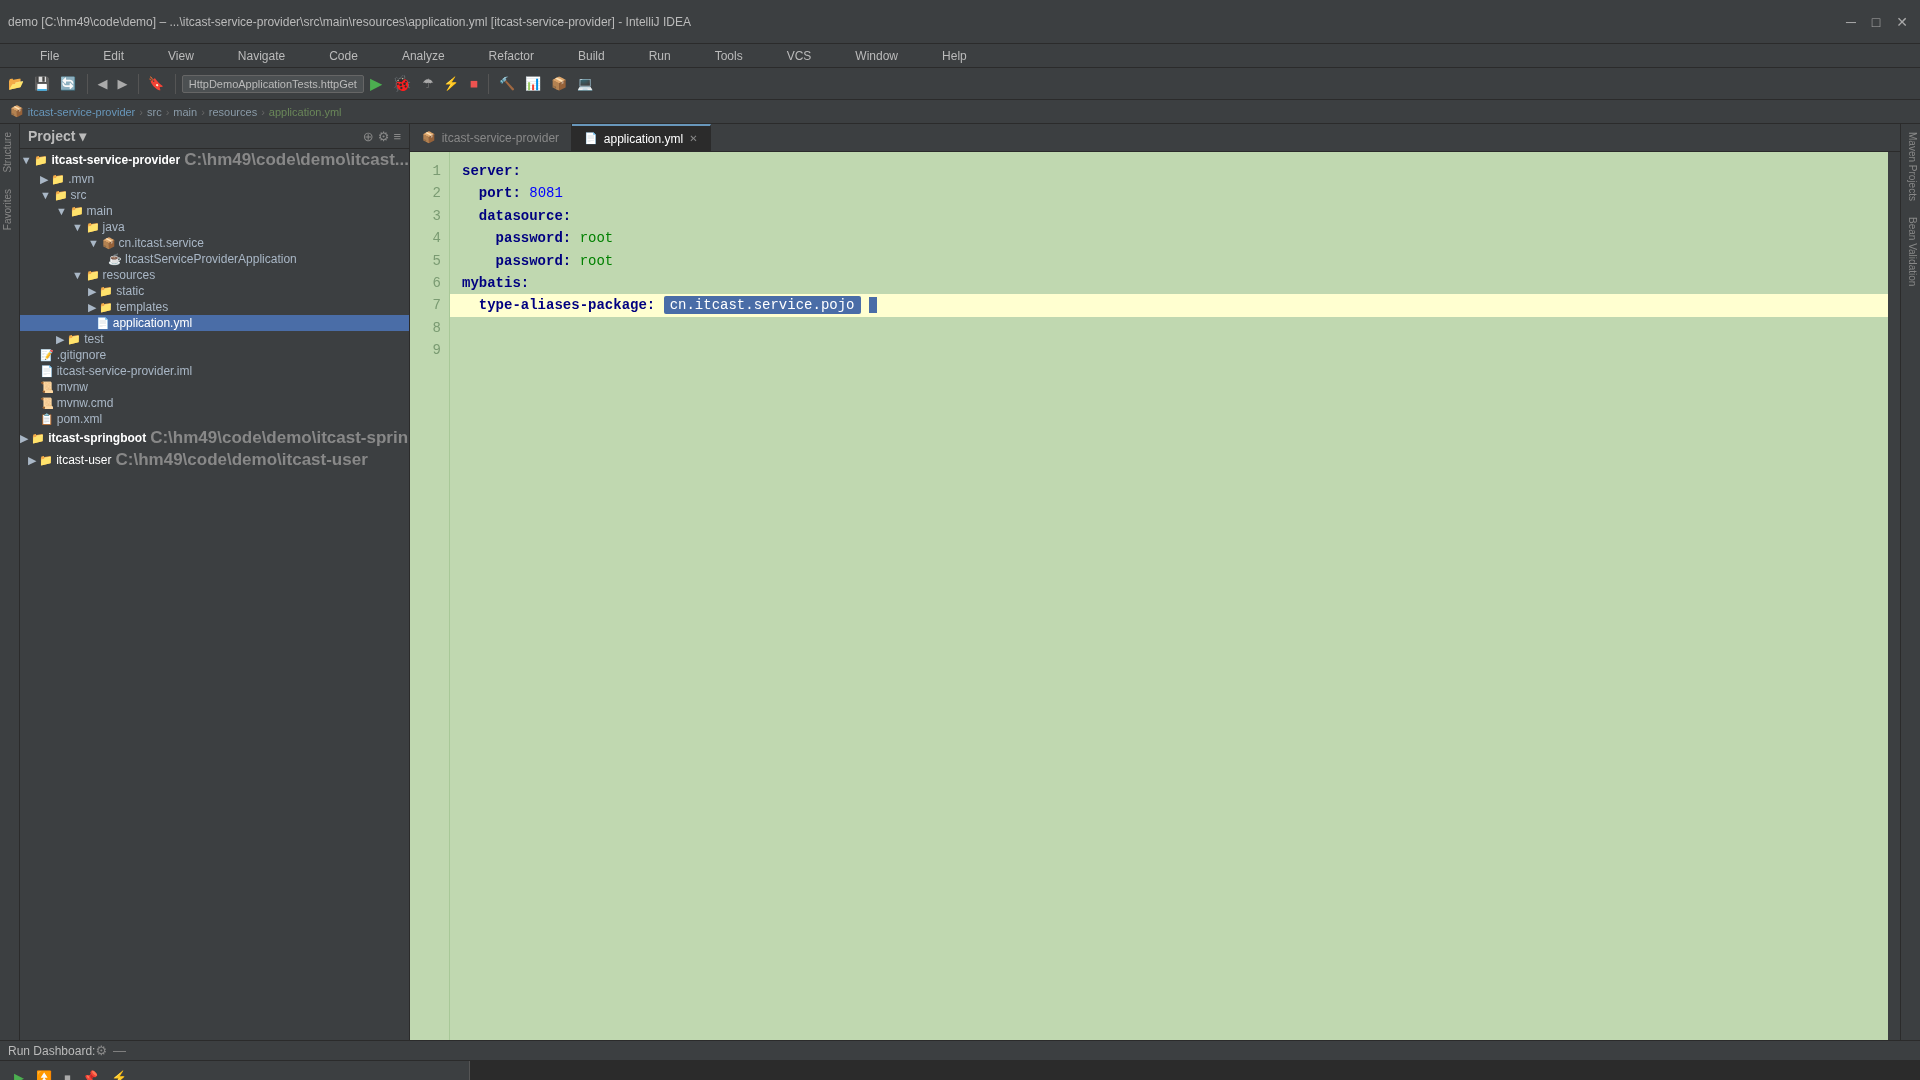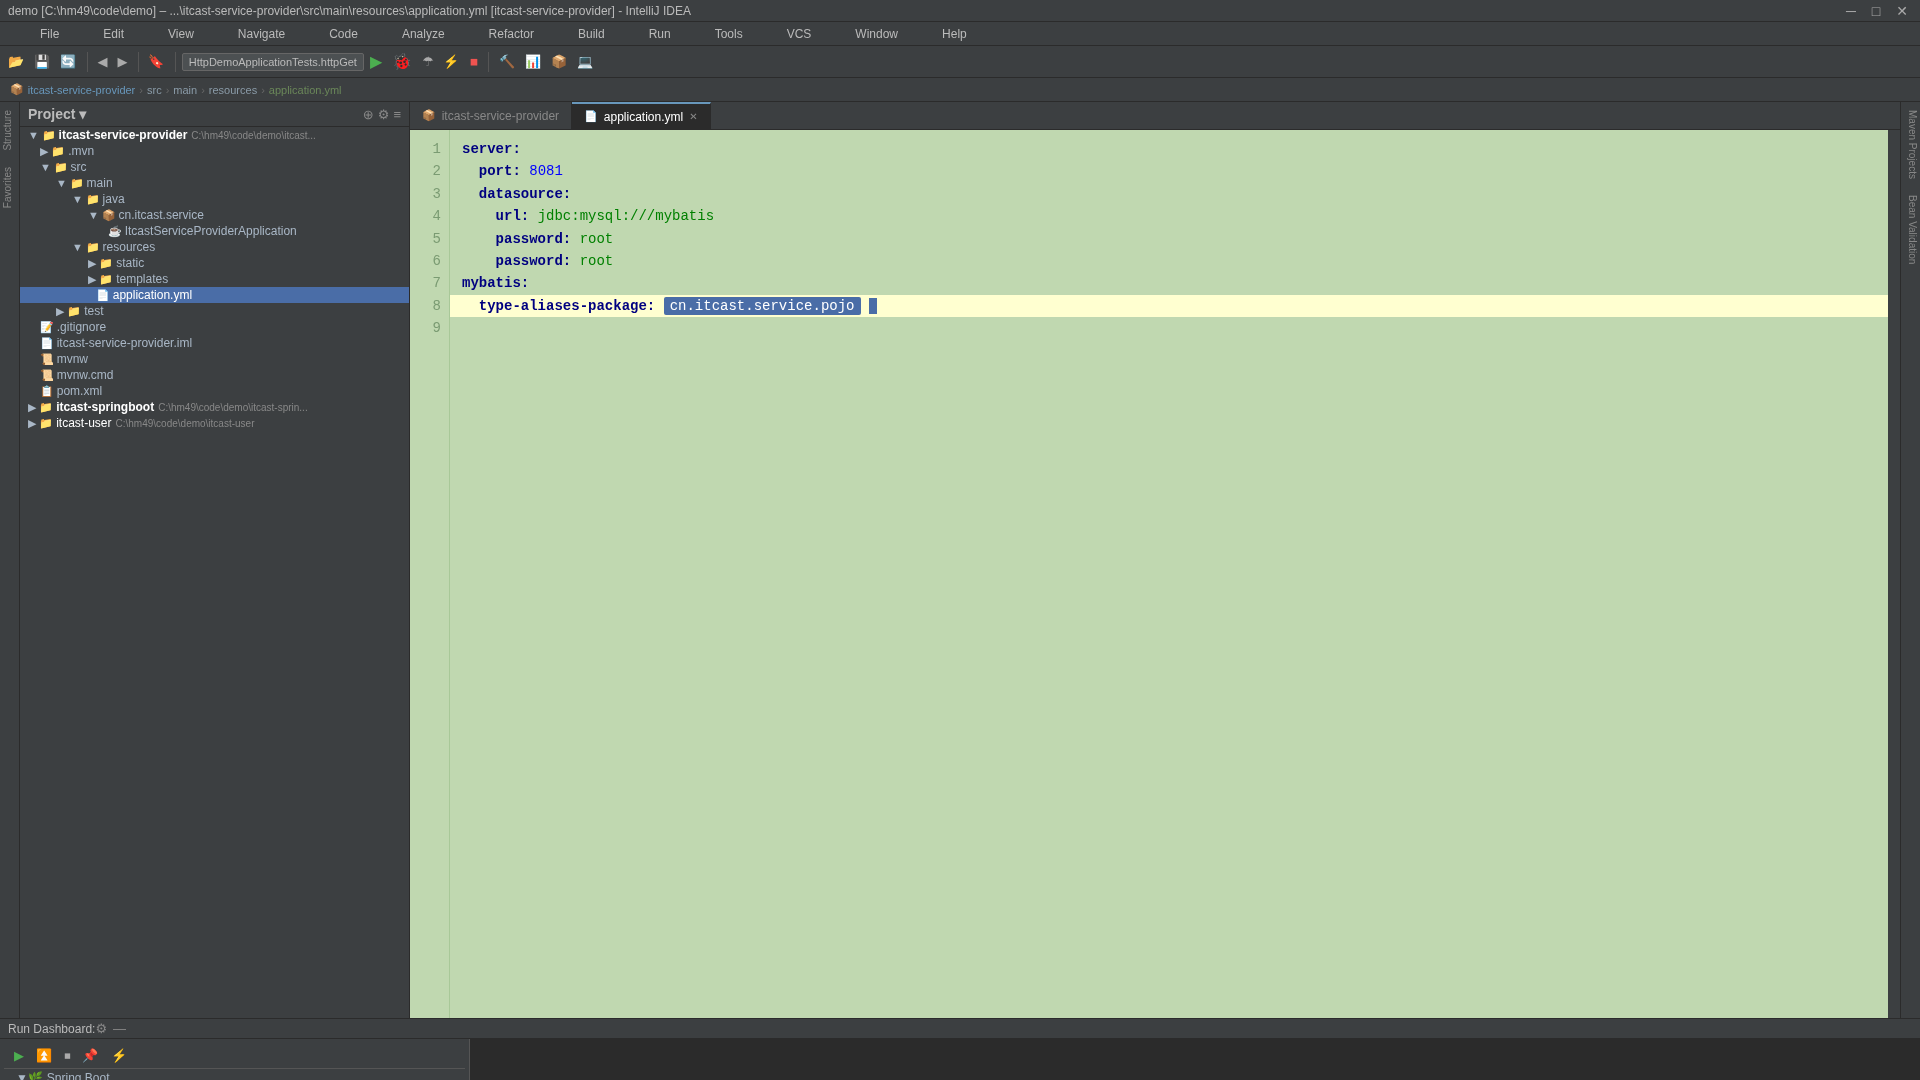--- a/index.html
+++ b/index.html
@@ -1,19 +1,19 @@
 <!DOCTYPE html>
 <html><head>
   <meta charset="utf-8">
   <style>
     * { box-sizing: border-box; margin: 0; padding: 0; }
     body { font-family: 'Segoe UI', Arial, sans-serif; font-size: 12px; background: #3c3f41; color: #a9b7c6; overflow: hidden; width: 1920px; height: 1080px; }
 
     
-    #title-bar { background: #3c3f41; height: 22px; display: flex; align-items: center; justify-content: space-between; padding: 0 8px; border-bottom: 1px solid #2b2b2b; }
+    #title-bar { background: #3c3f41; height: 44px; display: flex; align-items: center; justify-content: space-between; padding: 0 8px; border-bottom: 1px solid #2b2b2b; }
     #title-bar .title-text { color: #bbb; font-size: 12px; }
     #title-bar .win-controls { display: flex; gap: 8px; }
     #title-bar .win-controls span { color: #aaa; cursor: pointer; font-size: 14px; padding: 0 4px; }
 
     
     #menu-bar { background: #3c3f41; height: 24px; display: flex; align-items: center; padding: 0 4px; border-bottom: 1px solid #2b2b2b; }
     #menu-bar .menu-item { color: #bbb; padding: 2px 8px; font-size: 12px; cursor: pointer; margin-left: 28px; }
 
     
     #toolbar { background: #3c3f41; height: 32px; display: flex; align-items: center; padding: 0 4px; border-bottom: 1px solid #2b2b2b; gap: 2px; }
@@ -38,21 +38,21 @@
     #project-panel-header .header-title { color: #bbb; font-size: 14px; font-weight: bold; }
     #project-panel-header .header-icons { display: flex; gap: 4px; color: #888; font-size: 13px; }
 
     
     #file-tree { flex: 1; overflow-y: auto; overflow-x: hidden; font-size: 12px; }
     .tree-item { display: flex; align-items: center; padding: 1px 0; cursor: pointer; white-space: nowrap; }
     .tree-item.selected { background: #4a6da7; color: #fff; }
     .tree-item .indent { display: inline-block; }
     .tree-item .icon { margin-right: 3px; font-size: 11px; }
     .tree-item .label { font-size: 12px; }
-    .tree-item .path { font-size: 10px; color: #888; margin-left: 4px; }
+    .tree-item .path { font-size: 17px; color: #888; margin-left: 4px; font-weight: bold; }
     .folder-icon { color: #e8a44a; }
     .java-icon { color: #cc7832; }
     .yml-icon { color: #6a8759; }
     .xml-icon { color: #e8bf6a; }
     .git-icon { color: #cc7832; }
     .iml-icon { color: #6897BB; }
     .mvn-icon { color: #cc7832; }
     .spring-icon { color: #6a8759; }
 
     
@@ -329,21 +329,20 @@
         <div>5</div>
         <div>6</div>
         <div>7</div>
         <div>8</div>
         <div>9</div>
       </div>
       <div id="code-content">
         <span class="code-line"><span class="code-key">server:</span></span>
         <span class="code-line">&nbsp;&nbsp;<span class="code-key">port:</span> <span class="code-value-num">8081</span></span>
         <span class="code-line">&nbsp;&nbsp;<span class="code-key">datasource:</span></span>
-        <span class="code-line">&nbsp;&nbsp;&nbsp;&nbsp;<span class="code-key">url:</span> <span class="code-value-str">jdbc:mysql:///mybatis</span></span>
         <span class="code-line">&nbsp;&nbsp;&nbsp;&nbsp;<span class="code-key">password:</span> <span class="code-value-str">root</span></span>
         <span class="code-line">&nbsp;&nbsp;&nbsp;&nbsp;<span class="code-key">password:</span> <span class="code-value-str">root</span></span>
         <span class="code-line"><span class="code-key">mybatis:</span></span>
         <span class="code-line code-line-highlight">
           &nbsp;&nbsp;<span class="code-key">type-aliases-package:</span> <span class="code-highlight">cn.itcast.service.pojo</span>
           <span style="background:#4a6da7; color:transparent;">|</span>
         </span>
       </div>
       <div id="gutter-indicator"></div>
     </div>

